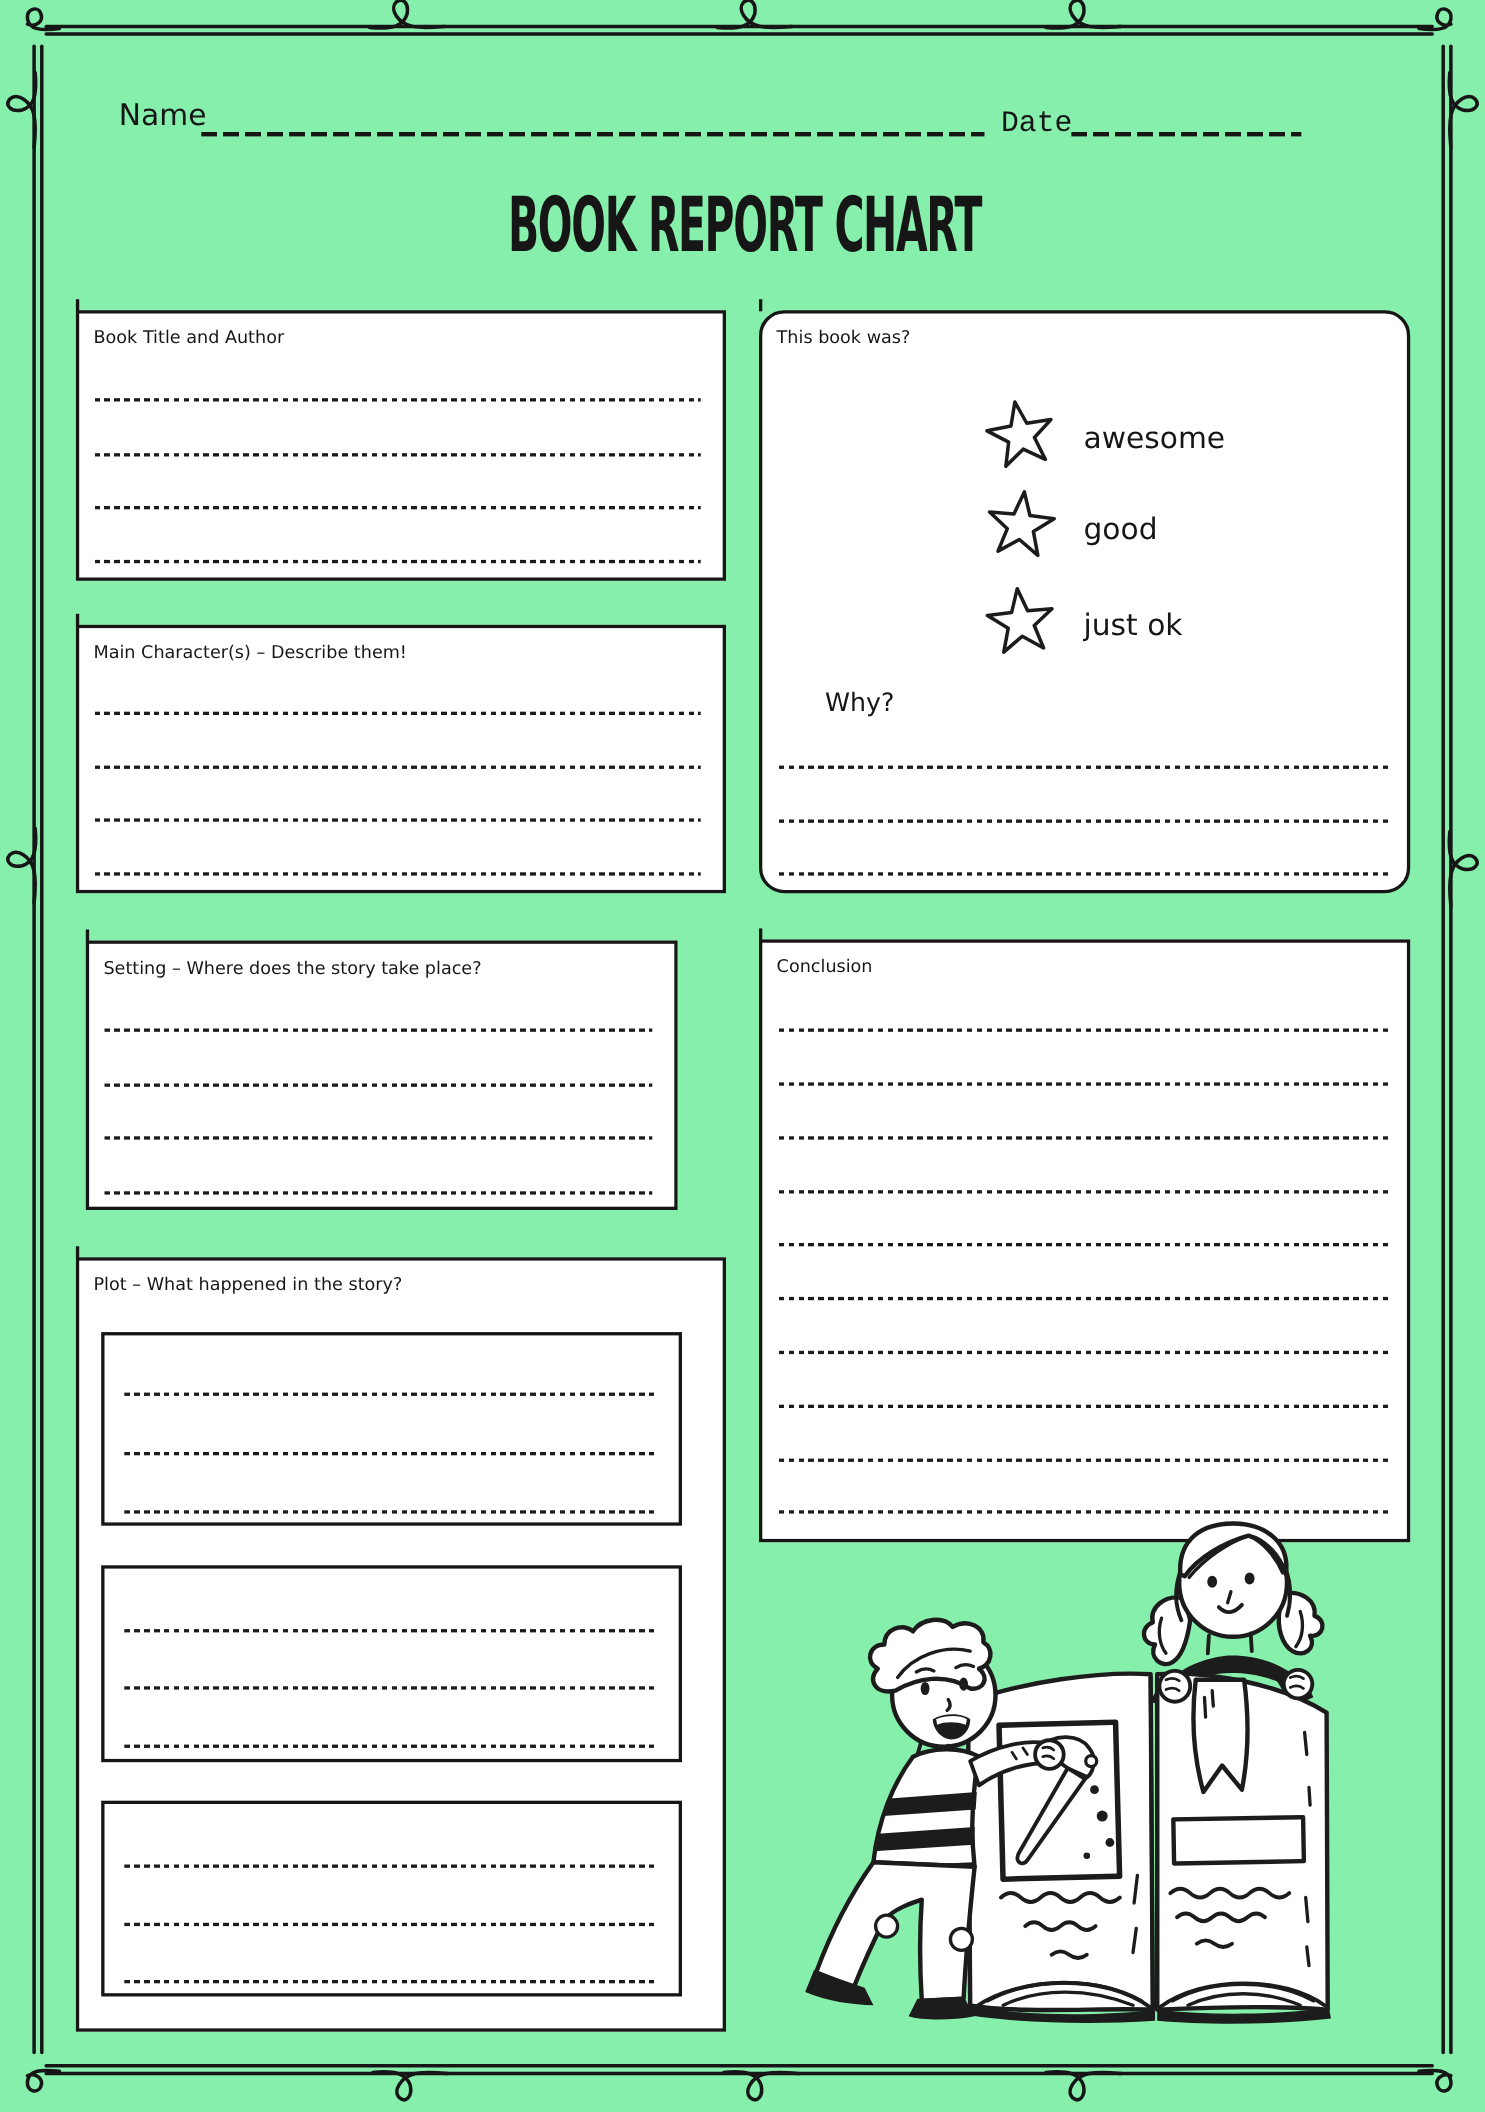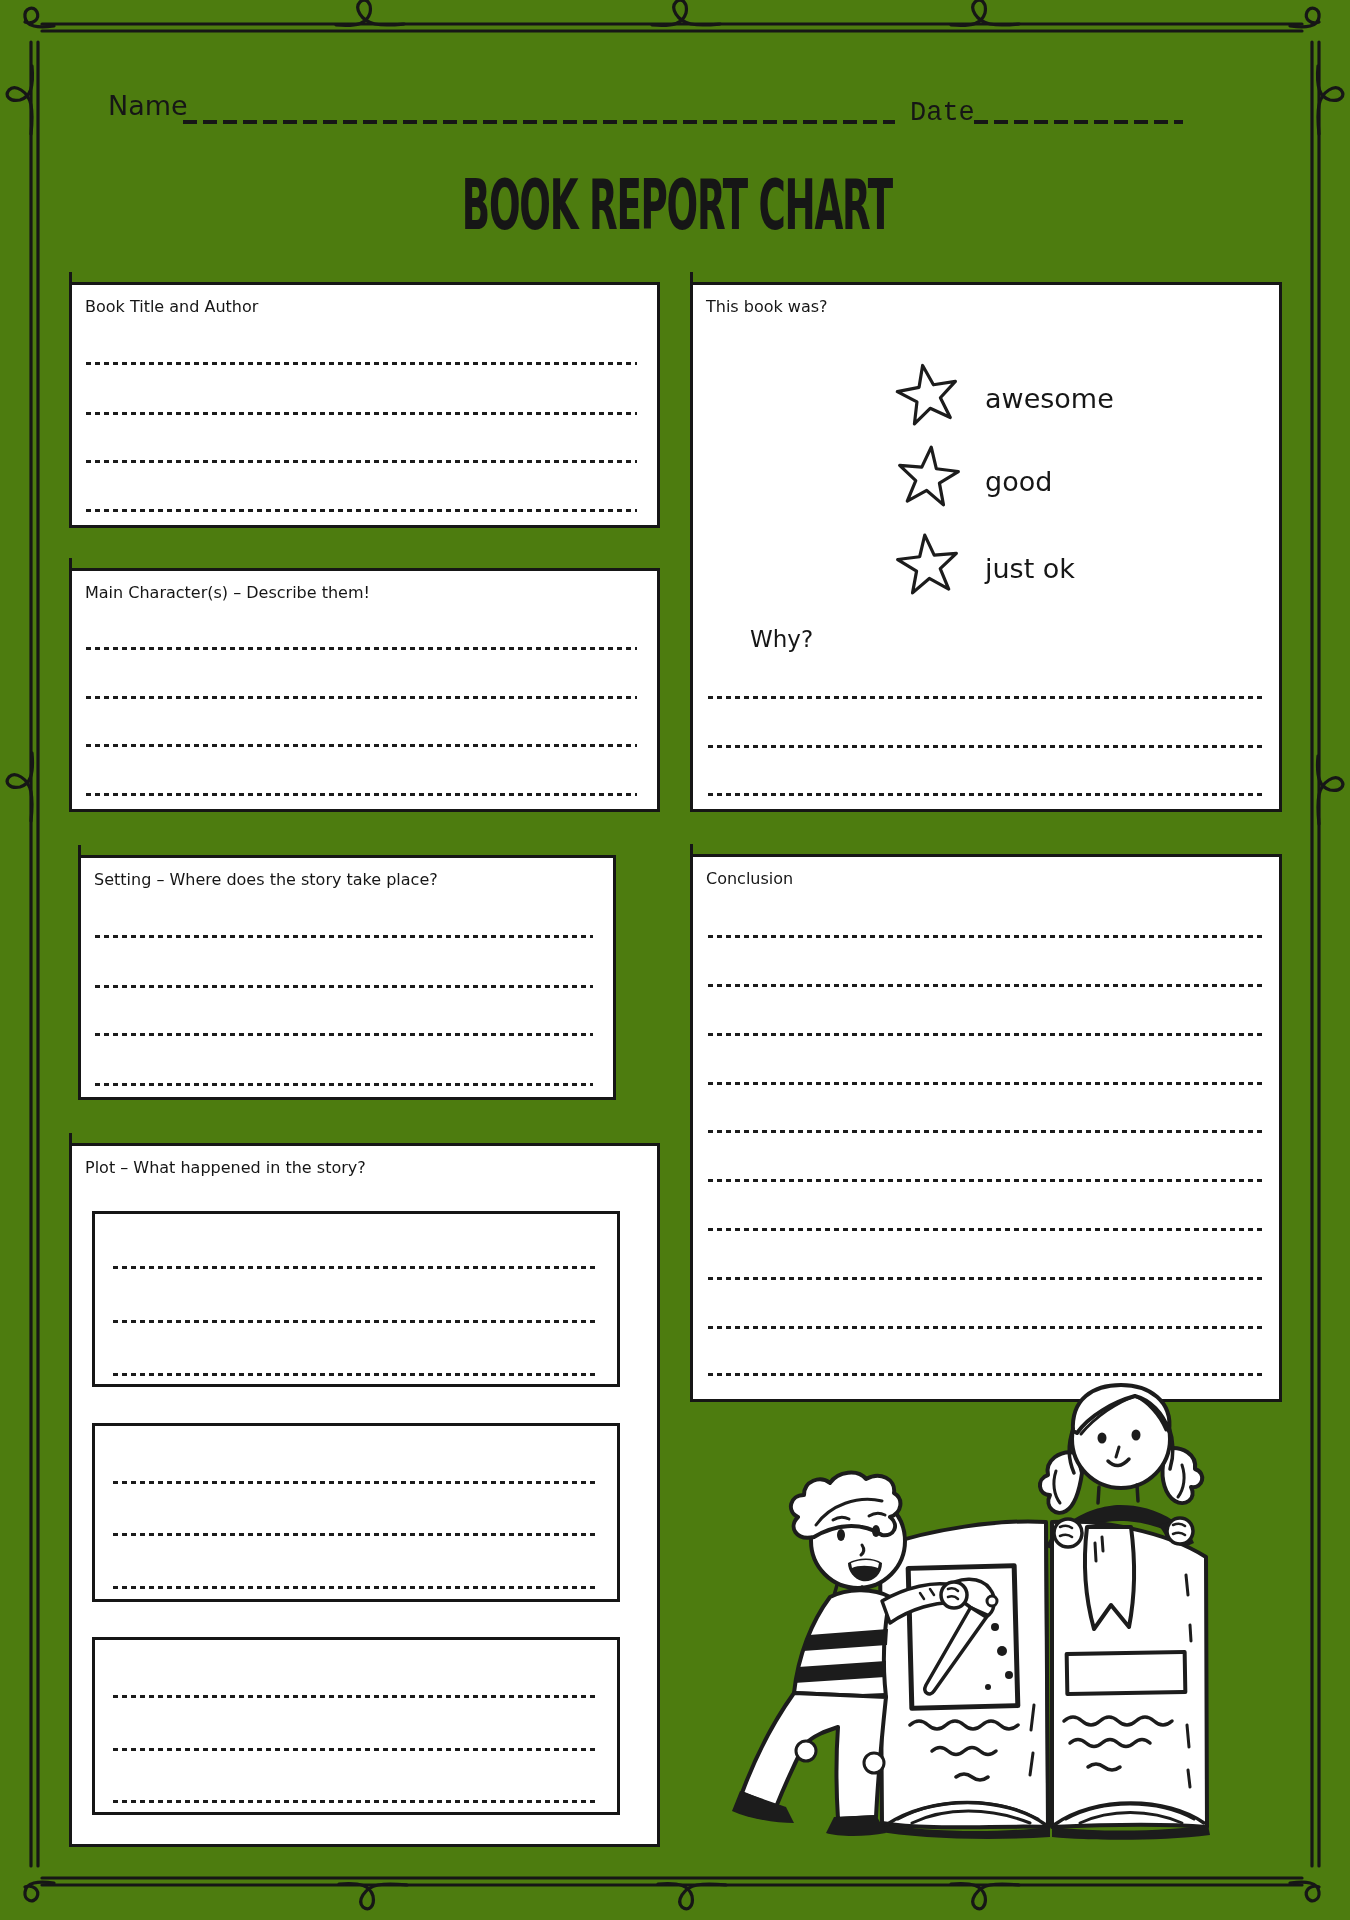--- a/index.html
+++ b/index.html
@@ -1,16 +1,16 @@
 <!DOCTYPE html>
 <html><head>
 <meta charset="utf-8">
 <style>
   html,body{margin:0;padding:0;background:#ffffff;}
-  .page{position:relative;width:1350px;height:1920px;background:#4d7c0f;overflow:hidden;
+  .page{position:relative;width:1350px;height:1920px;background:#86efac;overflow:hidden;
         font-family:"DejaVu Sans",sans-serif;color:#161616;}
   svg{display:block;}
   .frame-svg{position:absolute;left:0;top:0;}
   .hdr-label{position:absolute;font-size:27px;white-space:nowrap;}
   .dashline{position:absolute;height:4px;
         background:repeating-linear-gradient(90deg,#161616 0 14px,transparent 14px 20px);}
   .title{position:absolute;left:330px;top:160px;width:655px;height:90px;text-align:center;
         font-size:60px;line-height:90px;font-weight:900;white-space:nowrap;}
   .title>span{display:inline-block;transform:scale(0.62,1.15);transform-origin:center center;
         letter-spacing:-2px;}
@@ -111,21 +111,21 @@
       <div class="wline" style="top:107px;"></div>
       <div class="wline" style="top:160px;"></div>
     </div>
     <div class="inner-box" style="top:491px;height:178px;">
       <div class="wline" style="top:55px;"></div>
       <div class="wline" style="top:108px;"></div>
       <div class="wline" style="top:160px;"></div>
     </div>
   </div>
 
-  <div class="box box-right" style="left:690px;top:282px;width:592px;height:530px;">
+  <div class="box box-right" style="left:690px;top:282px;width:592px;height:530px;border-radius:23px;">
     <div class="lbl">This book was?</div>
 
     <svg class="star" style="top:74px;" viewBox="-37 -37 74 74">
       <polygon points="0,-31 7.3,-10.1 29.5,-9.6 11.9,3.9 18.2,25.1 0,12.5 -18.2,25.1 -11.9,3.9 -29.5,-9.6 -7.3,-10.1" fill="#fff" stroke="#1c1c1c" stroke-width="3.2" stroke-linejoin="round" transform="rotate(-10)"></polygon>
     </svg>
     <div class="star-label" style="top:98px;">awesome</div>
 
     <svg class="star" style="top:156px;" viewBox="-37 -37 74 74">
       <polygon points="0,-31 7.3,-10.1 29.5,-9.6 11.9,3.9 18.2,25.1 0,12.5 -18.2,25.1 -11.9,3.9 -29.5,-9.6 -7.3,-10.1" fill="#fff" stroke="#1c1c1c" stroke-width="3.2" stroke-linejoin="round" transform="rotate(6)"></polygon>
     </svg>

